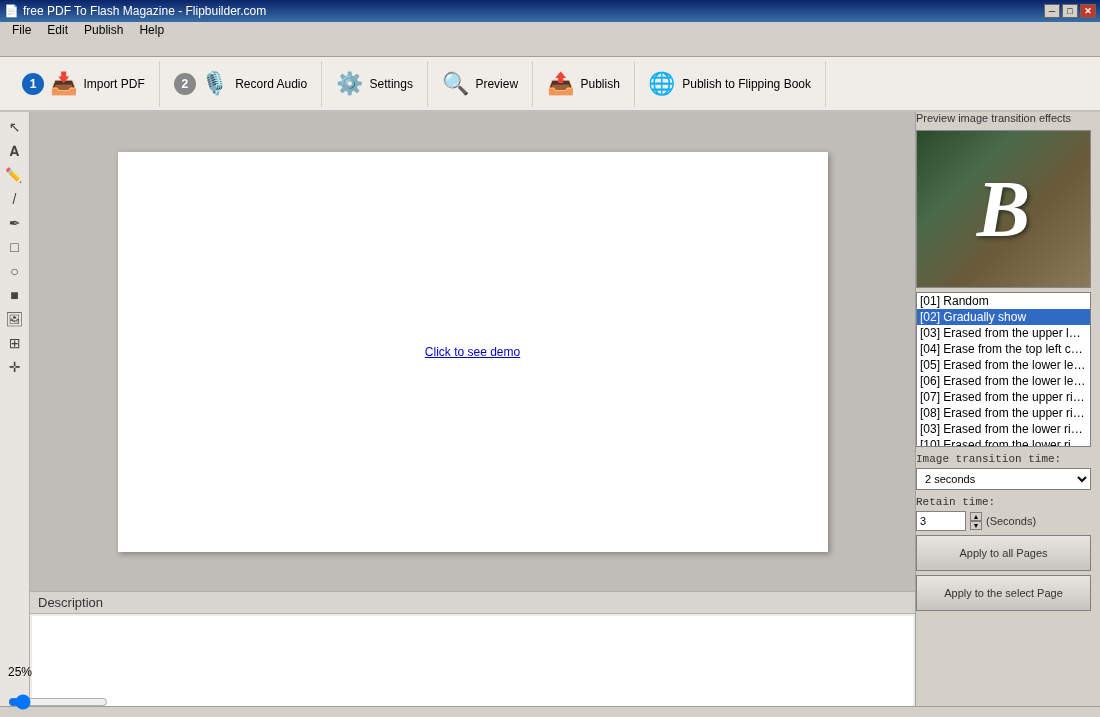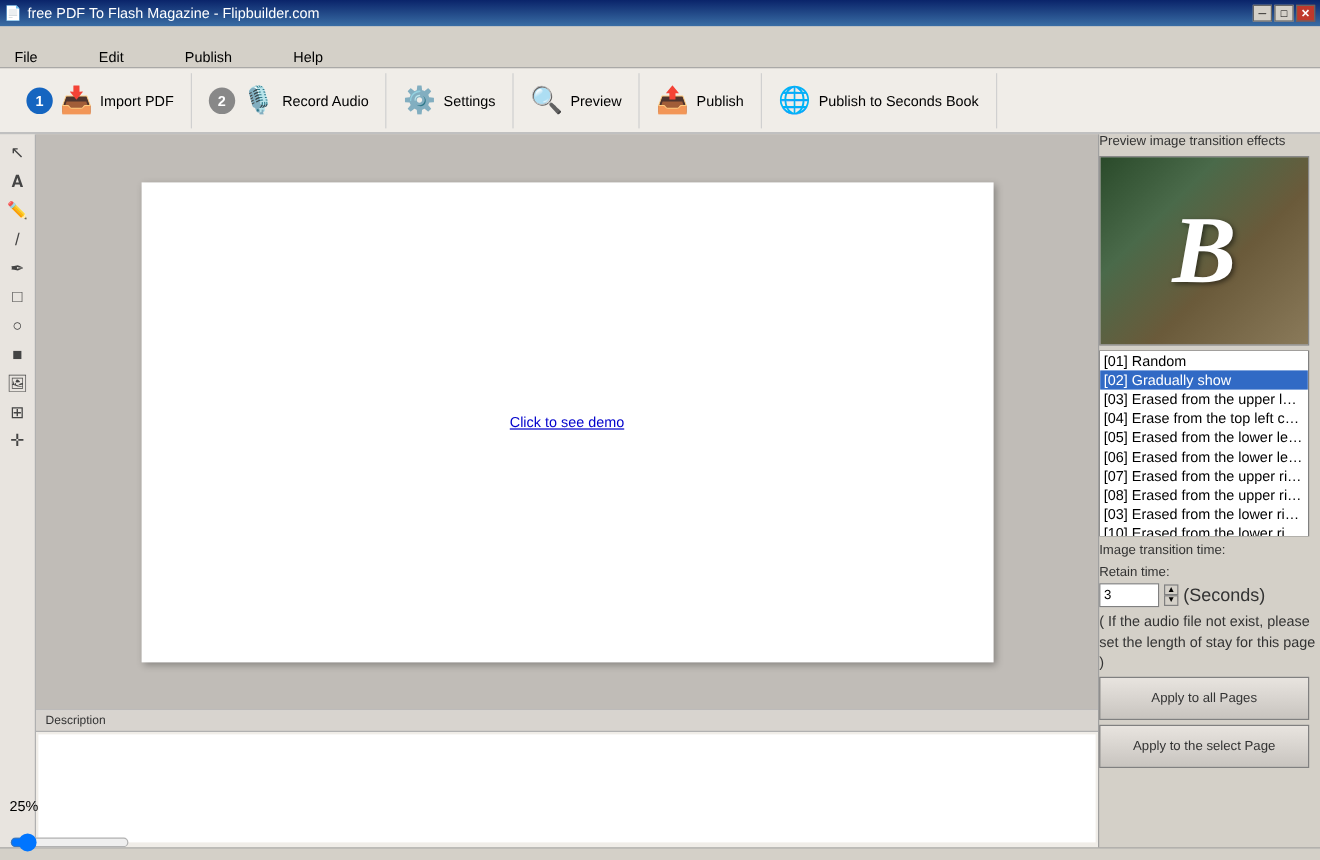--- a/index.html
+++ b/index.html
@@ -26,24 +26,23 @@
     }
     .titlebar-btn.minimize { background: #d4d0c8; }
     .titlebar-btn.maximize { background: #d4d0c8; }
     .titlebar-btn.close { background: #c0392b; color: white; }
 
     
     .menubar {
       background: #d4d0c8;
       height: 22px;
       display: flex;
-      align-items: flex-start;
+      align-items: flex-end;
       padding: 17px 4px;
       border-bottom: 1px solid #a0a0a0;
-      gap: 35px;
     }
     .menubar-item {
       padding: 2px 8px;
       cursor: pointer;
       font-size: 12px;
     }
 
     
     .toolbar {
       background: #f0ede8;
@@ -133,21 +132,21 @@
     }
     .description-panel {
       height: 115px;
       background: #f0ede8;
       border-top: 1px solid #b0b0b0;
     }
     .desc-header {
       background: #d8d4cf;
       padding: 3px 8px;
       border-bottom: 1px solid #b0b0b0;
-      font-size: 10px;
+      font-size: 13px;
       color: #333;
     }
     .desc-content {
       background: white;
       height: 90px;
       margin: 2px;
     }
 
     
     .right-panel {
@@ -206,20 +205,21 @@
     
     .control-row {
       display: flex;
       flex-direction: column;
       gap: 3px;
       margin-top: 2px;
     }
     .control-label {
       font-size: 11px;
       color: #333;
+      font-family: Liberation Mono, monospace;
     }
     .control-select {
       width: 175px;
       font-size: 11px;
       border: 1px solid #808080;
       background: white;
       padding: 2px 4px;
       height: 22px;
     }
     .retain-row {
@@ -243,21 +243,21 @@
       height: 9px;
       border: 1px solid #808080;
       background: #d4d0c8;
       display: flex;
       align-items: center;
       justify-content: center;
       font-size: 7px;
       cursor: pointer;
       line-height: 1;
     }
-    .retain-unit { font-size: 15px; color: #333; }
+    .retain-unit { font-size: 11px; color: #333; }
     .info-text {
       font-size: 10px;
       color: #333;
       line-height: 1.4;
     }
     .apply-btn {
       width: 175px;
       height: 36px;
       background: linear-gradient(to bottom, #e8e4df, #c8c4bf);
       border: 1px solid #808080;
@@ -342,21 +342,21 @@
   <button class="toolbar-btn">
     <span style="font-size:22px;">🔍</span>
     <span>Preview</span>
   </button>
   <button class="toolbar-btn">
     <span style="font-size:22px;">📤</span>
     <span>Publish</span>
   </button>
   <button class="toolbar-btn">
     <span style="font-size:22px;">🌐</span>
-    <span>Publish to Seconds Book</span>
+    <span>Publish to Flipping Book</span>
   </button>
 </div>
 
 <div class="main-area">
 
   <div class="left-tools">
     <div class="tool-btn" title="Select">↖</div>
     <div class="tool-btn" title="Text">𝐀</div>
     <div class="tool-btn" title="Highlight">✏️</div>
     <div class="tool-btn" title="Line">/</div>
@@ -396,38 +396,35 @@
         <div class="trans-item">[05] Erased from the lower left c</div>
         <div class="trans-item">[06] Erased from the lower left c</div>
         <div class="trans-item">[07] Erased from the upper right</div>
         <div class="trans-item">[08] Erased from the upper right</div>
         <div class="trans-item">[03] Erased from the lower right</div>
         <div class="trans-item">[10] Erased from the lower right</div>
       </div>
 
     <div class="control-row">
       <div class="control-label">Image transition time:</div>
+      <select class="control-select" id="trans-time-select"><option>1 second</option><option selected="">2 seconds</option><option>3 seconds</option><option>4 seconds</option><option>5 seconds</option></select>
     </div>
 
     <div class="control-row">
       <div class="control-label">Retain time:</div>
       <div class="retain-row">
         <input class="retain-input" type="text" id="retain-input" value="3" style="">
         <div class="retain-spinners">
           <div class="spin-btn">▲</div>
           <div class="spin-btn">▼</div>
         </div>
         <span class="retain-unit">(Seconds)</span>
       </div>
     </div>
 
-    <div class="info-text">
-      <div>( If the audio file not exist, please</div>
-      <div>set the length of stay for this page )</div>
-    </div>
 
     <button class="apply-btn">Apply to all Pages</button>
     <button class="apply-btn">Apply to the select Page</button>
   </div>
 </div>
 
 <div class="statusbar">
   <div class="status-right">
     <span>25%</span>
     <input type="range" class="zoom-slider" min="10" max="200" value="25" style="">

